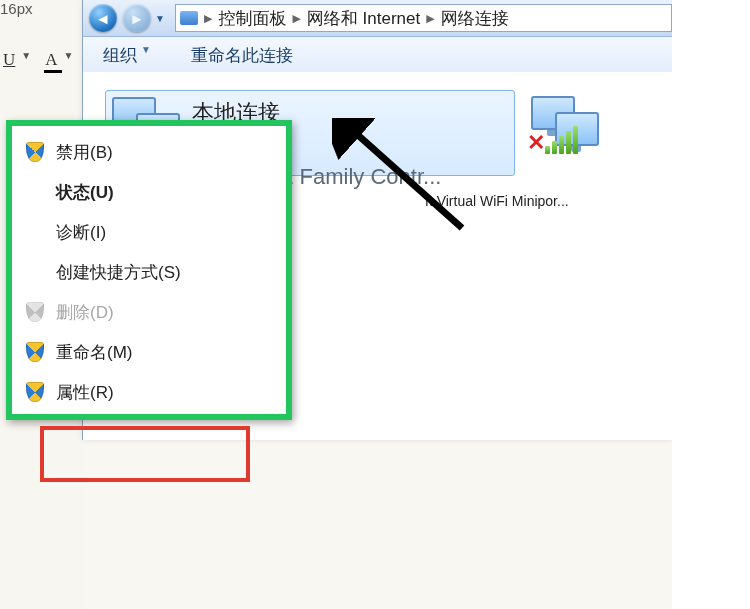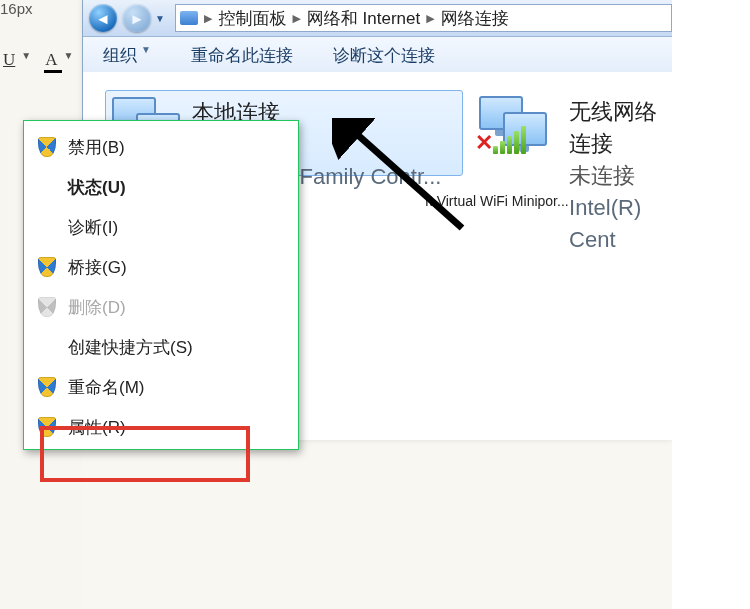--- a/index.html
+++ b/index.html
@@ -47,21 +47,21 @@
   .wifi-bars{position:absolute;left:14px;bottom:2px;display:flex;align-items:flex-end;gap:2px;}
   .wifi-bars i{width:5px;background:linear-gradient(#9be069,#4aa21a);display:block;border-radius:1px;}
   .wifi-bars i:nth-child(1){height:8px;}
   .wifi-bars i:nth-child(2){height:13px;}
   .wifi-bars i:nth-child(3){height:18px;}
   .wifi-bars i:nth-child(4){height:23px;}
   .wifi-bars i:nth-child(5){height:28px;}
   .row3{margin-top:20px;display:flex;gap:10px;}
   .row3 .lbl{width:410px;padding-left:90px;box-sizing:border-box;font-size:17px;color:#222;}
   
-  .ctx{position:absolute;left:23px;top:120px;width:270px;background:#fff;border:1px solid #22c55e;box-shadow:2px 3px 8px rgba(0,0,0,.35);padding:6px 2px 2px 2px;z-index:30;}
+  .ctx{position:absolute;left:6px;top:120px;width:270px;background:#fff;border:6px solid #22c55e;box-shadow:2px 3px 8px rgba(0,0,0,.35);padding:6px 2px 2px 2px;z-index:30;}
   .ctx .item{display:flex;align-items:center;gap:10px;height:40px;padding:0 10px 0 10px;font-size:17px;color:#222;}
   .ctx .item.disabled{color:#a8a8a8;}
   .ctx .icon{width:22px;height:22px;flex-shrink:0;display:flex;align-items:center;justify-content:center;}
   .shield{width:18px;height:20px;border-radius:3px 3px 8px 8px/3px 3px 14px 14px;background:conic-gradient(from 45deg,#2e7bd1 0 25%,#f4c430 0 50%,#2e7bd1 0 75%,#f4c430 0);box-shadow:inset 0 0 0 1px rgba(0,0,0,.15);} 
   .shield.dim{filter:grayscale(100%) opacity(.45);}
   .ctx .last{position:relative;}
   .redbox{position:absolute;left:40px;top:426px;width:202px;height:48px;border:4px solid #e03a2f;z-index:40;pointer-events:none;}
   
   .arrow{position:absolute;left:332px;top:118px;z-index:50;pointer-events:none;}
 </style>
@@ -97,21 +97,20 @@
         <span class="sep">▶</span>
         <span class="seg">网络连接</span>
       </div>
     </div>
     <div class="tbar">
       <div class="org">
         <span>组织</span>
         <span class="dd">▼</span>
       </div>
       <span>重命名此连接</span>
-      <span>诊断这个连接</span>
     </div>
 
     <div class="content">
       <div class="conn-row">
         <div class="tile sel">
           <div class="ticon">
             <div class="monitor m1"></div>
             <div class="monitor m2"></div>
           </div>
           <div class="tinfo">
@@ -127,25 +126,20 @@
             <div class="monitor m2"></div>
             <span class="wifi-x">✕</span>
             <span class="wifi-bars">
                 <i></i>
                 <i></i>
                 <i></i>
                 <i></i>
                 <i></i>
               </span>
           </div>
-          <div class="tinfo">
-            <div>无线网络连接</div>
-            <div class="sub">未连接</div>
-            <div class="dev">Intel(R) Cent</div>
-          </div>
         </div>
       </div>
 
       <div class="row3">
         <div class="lbl">连接 3</div>
       </div>
       <div class="row3" style="margin-top:6px;">
         <div class="lbl"></div>
       </div>
       <div style="margin-top:-38px;padding-left:320px;" class="detail">ft Virtual WiFi Minipor...</div>
@@ -161,34 +155,28 @@
     </div>
     <div class="item">
       <span class="icon"></span>
       <span style="font-weight:700">状态(U)</span>
     </div>
     <div class="item">
       <span class="icon"></span>
       <span>诊断(I)</span>
     </div>
     <div class="item">
-      <span class="icon">
-          <span class="shield"></span>
-        </span>
-      <span>桥接(G)</span>
-    </div>
-    <div class="item disabled">
-      <span class="icon">
-          <span class="shield dim"></span>
-        </span>
-      <span>删除(D)</span>
-    </div>
-    <div class="item">
       <span class="icon"></span>
       <span>创建快捷方式(S)</span>
+    </div>
+    <div class="item disabled">
+      <span class="icon">
+          <span class="shield dim"></span>
+        </span>
+      <span>删除(D)</span>
     </div>
     <div class="item">
       <span class="icon">
           <span class="shield"></span>
         </span>
       <span>重命名(M)</span>
     </div>
     <div class="item last">
       <span class="icon">
           <span class="shield"></span>

